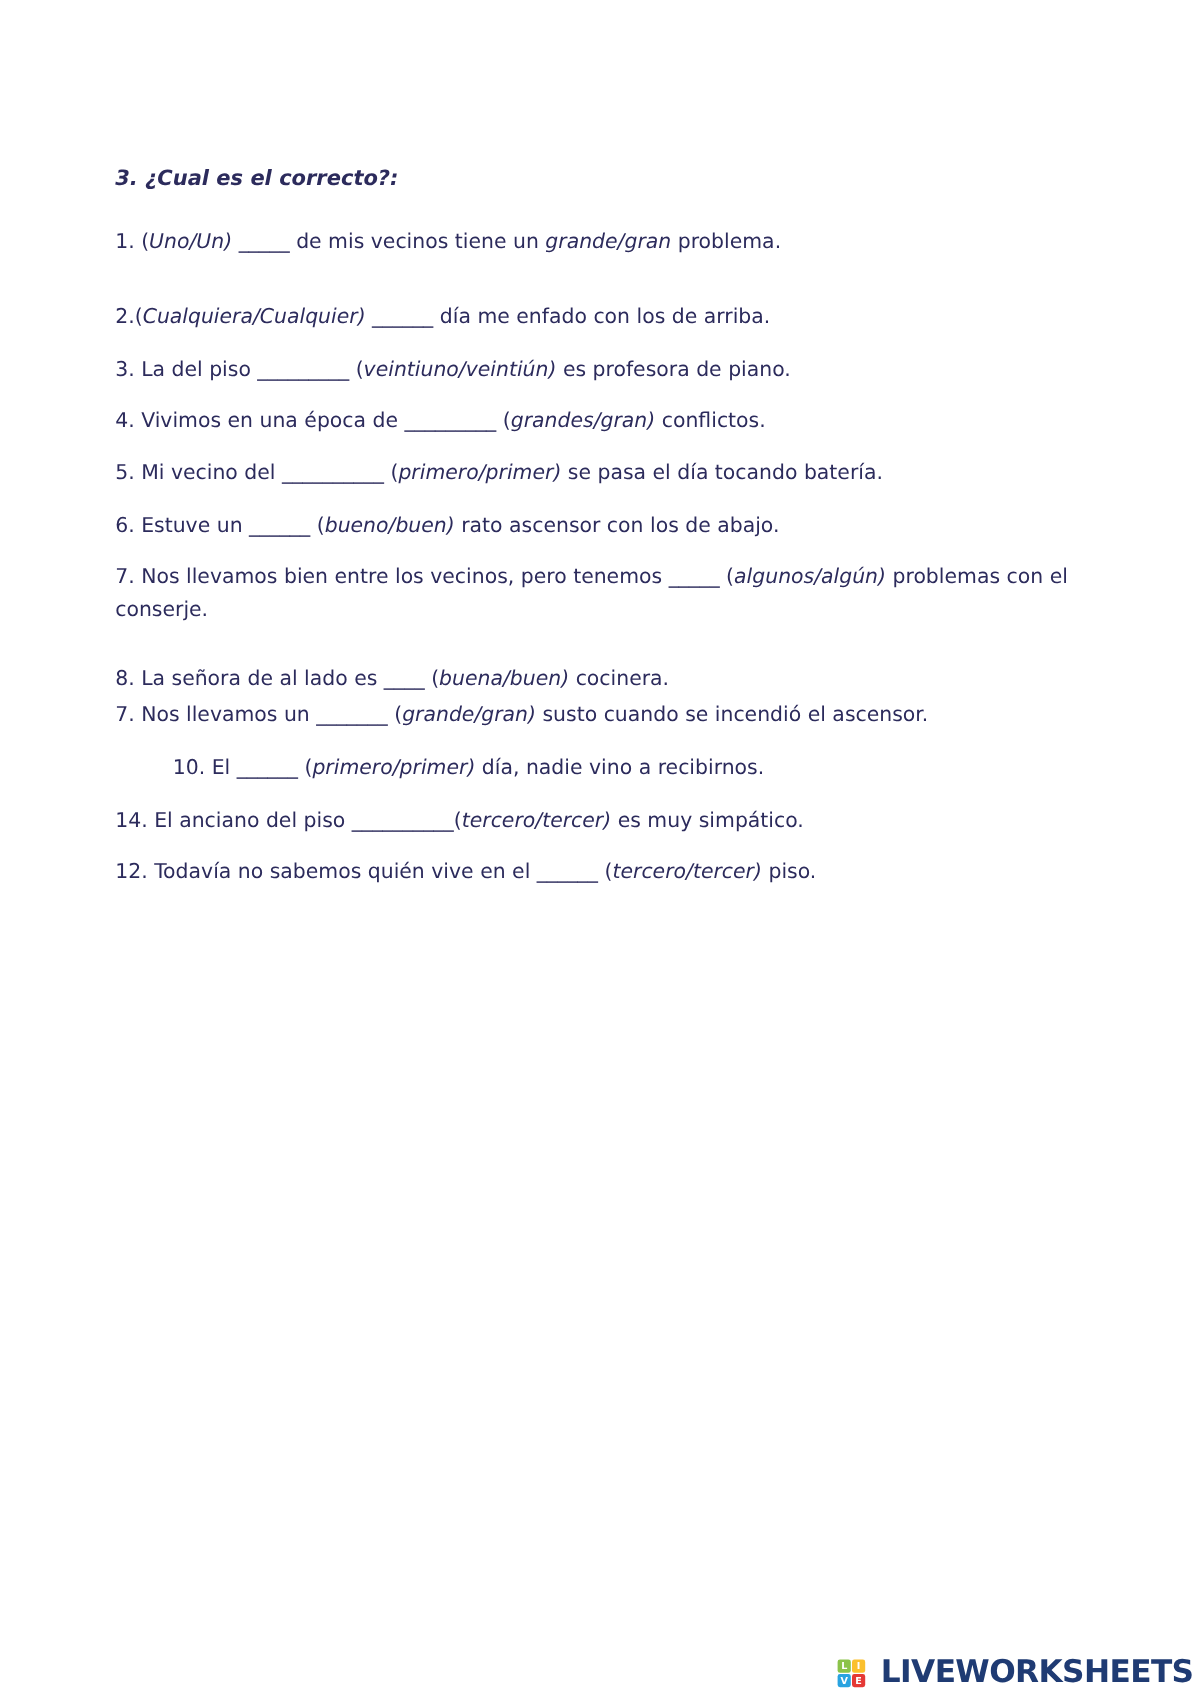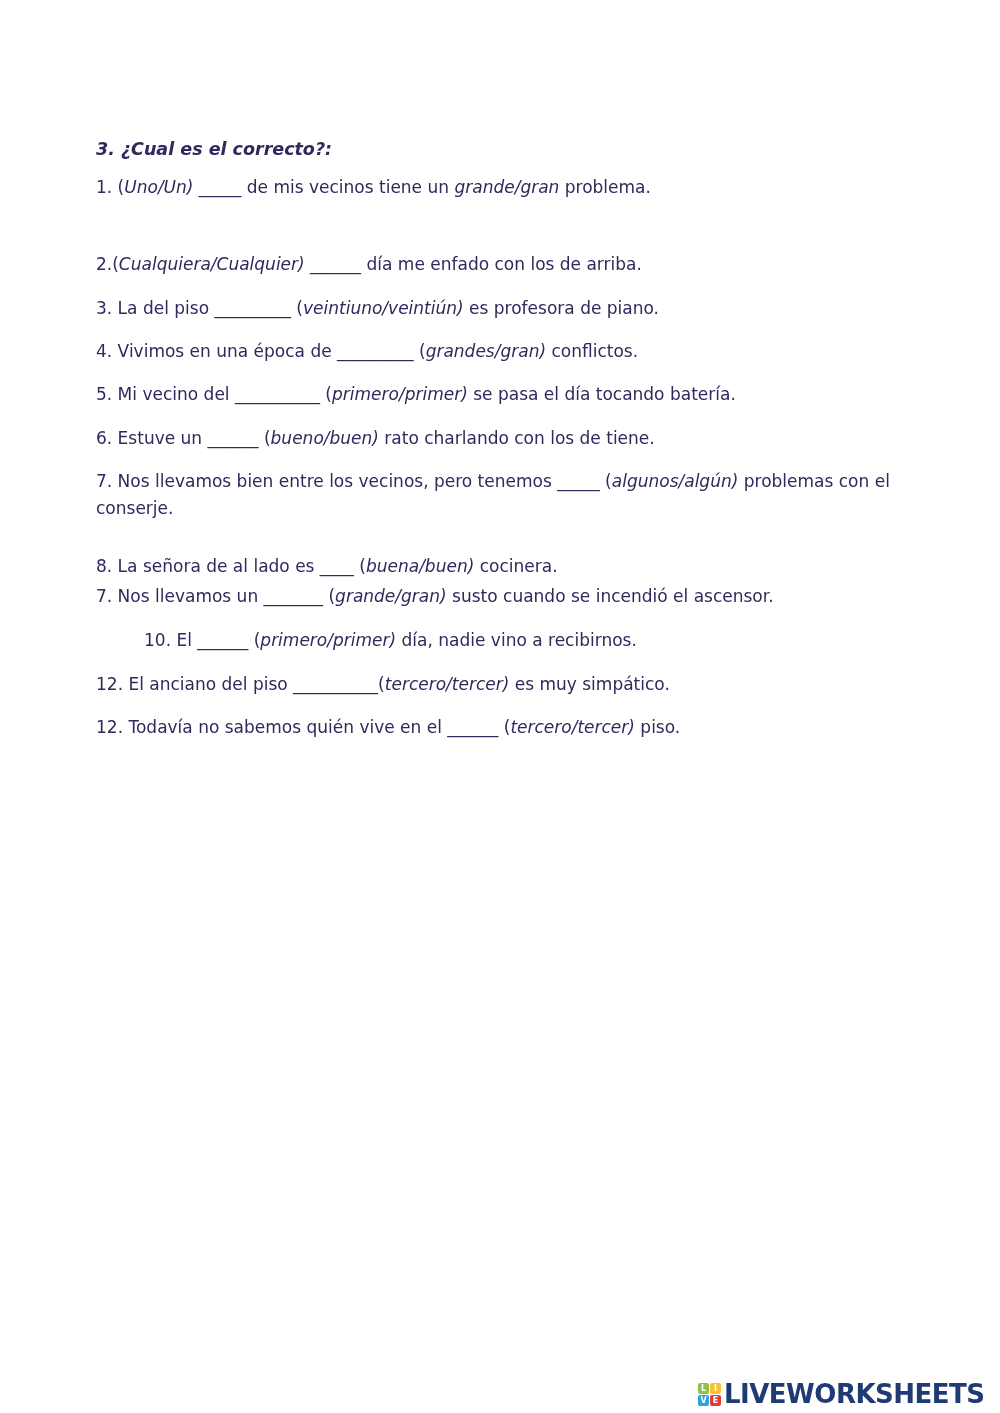--- a/index.html
+++ b/index.html
@@ -65,39 +65,40 @@
       justify-content: center;
       border-radius: 2px;
     }
     .logo-text {
       font-family: "DejaVu Sans", sans-serif;
       font-weight: bold;
       font-size: 26px;
       color: #1f3b73;
       letter-spacing: -0.5px;
       line-height: 32px;
+      margin-left: 10px;
     }
   </style>
 </head>
 <body style="color: rgb(44, 43, 92);">
 
 <div class="page">
   <div class="heading">3. ¿Cual es el correcto?:</div>
   <div id="items">
-      <div class="item" style="top: 174px;"><span>1. (</span><span class="it">Uno/Un)</span><span> _____ de mis vecinos tiene un </span><span class="it">grande/gran</span><span> problema.</span></div>
+      <div class="item" style="top: 189px;"><span>1. (</span><span class="it">Uno/Un)</span><span> _____ de mis vecinos tiene un </span><span class="it">grande/gran</span><span> problema.</span></div>
       <div class="item" style="top: 251px;"><span>2.(</span><span class="it">Cualquiera/Cualquier)</span><span> ______ día me enfado con los de arriba.</span></div>
       <div class="item" style="top: 295px;"><span>3. La del piso _________ (</span><span class="it">veintiuno/veintiún)</span><span> es profesora de piano.</span></div>
       <div class="item" style="top: 338px;"><span>4. Vivimos en una época de _________ (</span><span class="it">grandes/gran)</span><span> conflictos.</span></div>
       <div class="item" style="top: 381px;"><span>5. Mi vecino del __________ (</span><span class="it">primero/primer)</span><span> se pasa el día tocando batería.</span></div>
-      <div class="item" style="top: 425px;"><span>6. Estuve un ______ (</span><span class="it">bueno/buen)</span><span> rato charlando con los de tiene.</span></div>
+      <div class="item" style="top: 425px;"><span>6. Estuve un ______ (</span><span class="it">bueno/buen)</span><span> rato ascensor con los de abajo.</span></div>
       <div class="item" style="top: 468px;"><span>7. Nos llevamos bien entre los vecinos, pero tenemos _____ (</span><span class="it">algunos/algún)</span><span> problemas con el conserje.</span></div>
       <div class="item" style="top: 553px;"><span>8. La señora de al lado es ____ (</span><span class="it">buena/buen)</span><span> cocinera.</span></div>
       <div class="item" style="top: 583px;"><span>7. Nos llevamos un _______ (</span><span class="it">grande/gran)</span><span> susto cuando se incendió el ascensor.</span></div>
       <div class="item" style="top: 627px; margin-left: 48px;"><span>10. El ______ (</span><span class="it">primero/primer)</span><span> día, nadie vino a recibirnos.</span></div>
-      <div class="item" style="top: 671px;"><span>12. El anciano del piso __________(</span><span class="it">tercero/tercer)</span><span> es muy simpático.</span></div>
+      <div class="item" style="top: 671px;"><span>14. El anciano del piso __________(</span><span class="it">tercero/tercer)</span><span> es muy simpático.</span></div>
       <div class="item" style="top: 714px;"><span>12. Todavía no sabemos quién vive en el ______ (</span><span class="it">tercero/tercer)</span><span> piso.</span></div>
     </div>
 </div>
 
 <div class="logo">
   <div class="logo-tiles" id="logo-tiles">
       <div class="tile" style="background: rgb(139, 195, 74);">L</div>
       <div class="tile" style="background: rgb(251, 192, 45);">I</div>
       <div class="tile" style="background: rgb(41, 163, 224);">V</div>
       <div class="tile" style="background: rgb(229, 57, 53);">E</div>

